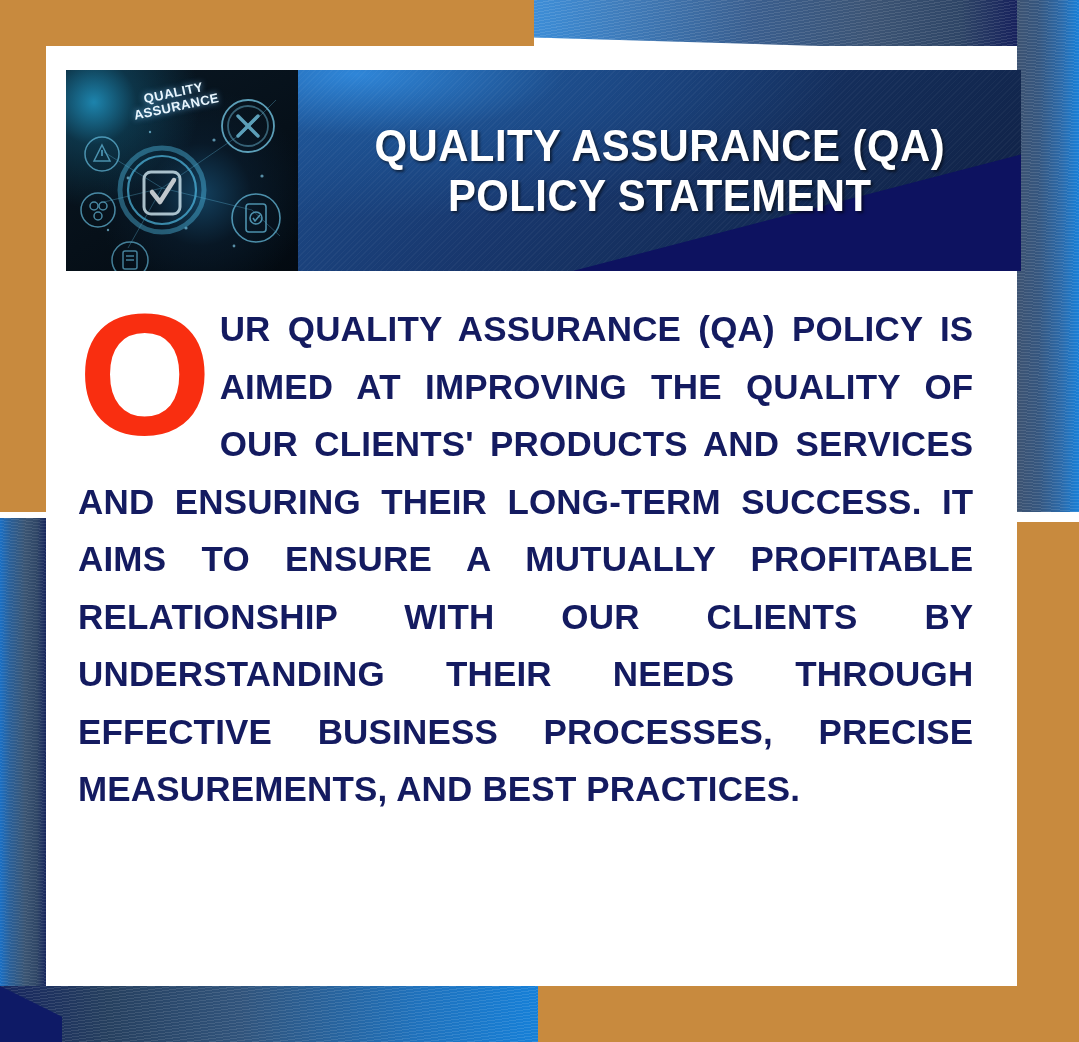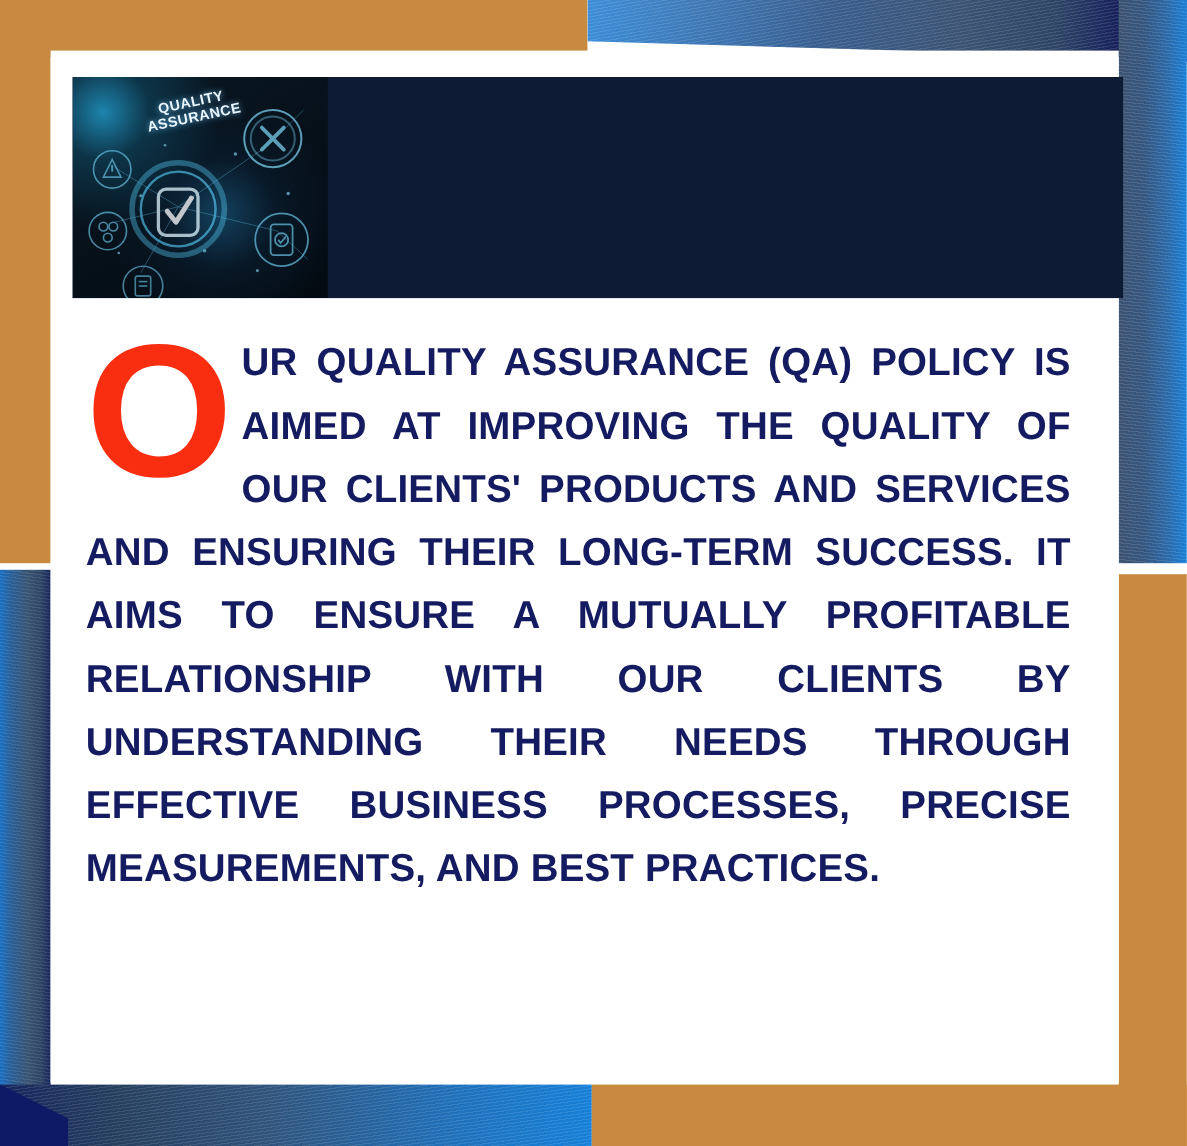--- a/index.html
+++ b/index.html
@@ -391,20 +391,26 @@
             <line x1="60" y1="186" x2="68" y2="186"></line>
             <line x1="60" y1="190" x2="68" y2="190"></line>
           </g>
         </svg>
         <div class="qa-art-label">
           <span>QUALITY</span><br>
           <span>ASSURANCE</span>
         </div>
       </div>
 
+      <div class="banner-title-area">
+        <div class="banner-title">
+          <span>QUALITY ASSURANCE (QA)</span><br>
+          <span>POLICY STATEMENT</span>
+        </div>
+      </div>
 
     </div>
 
     <div class="body-wrap">
       <span class="dropcap">O</span>
       <div class="body-text">UR QUALITY ASSURANCE (QA) POLICY IS AIMED AT IMPROVING THE QUALITY OF OUR CLIENTS' PRODUCTS AND SERVICES AND ENSURING THEIR LONG-TERM SUCCESS. IT AIMS TO ENSURE A MUTUALLY PROFITABLE RELATIONSHIP WITH OUR CLIENTS BY UNDERSTANDING THEIR NEEDS THROUGH EFFECTIVE BUSINESS PROCESSES, PRECISE MEASUREMENTS, AND BEST PRACTICES.</div>
     </div>
 
   </div>
 </div>

